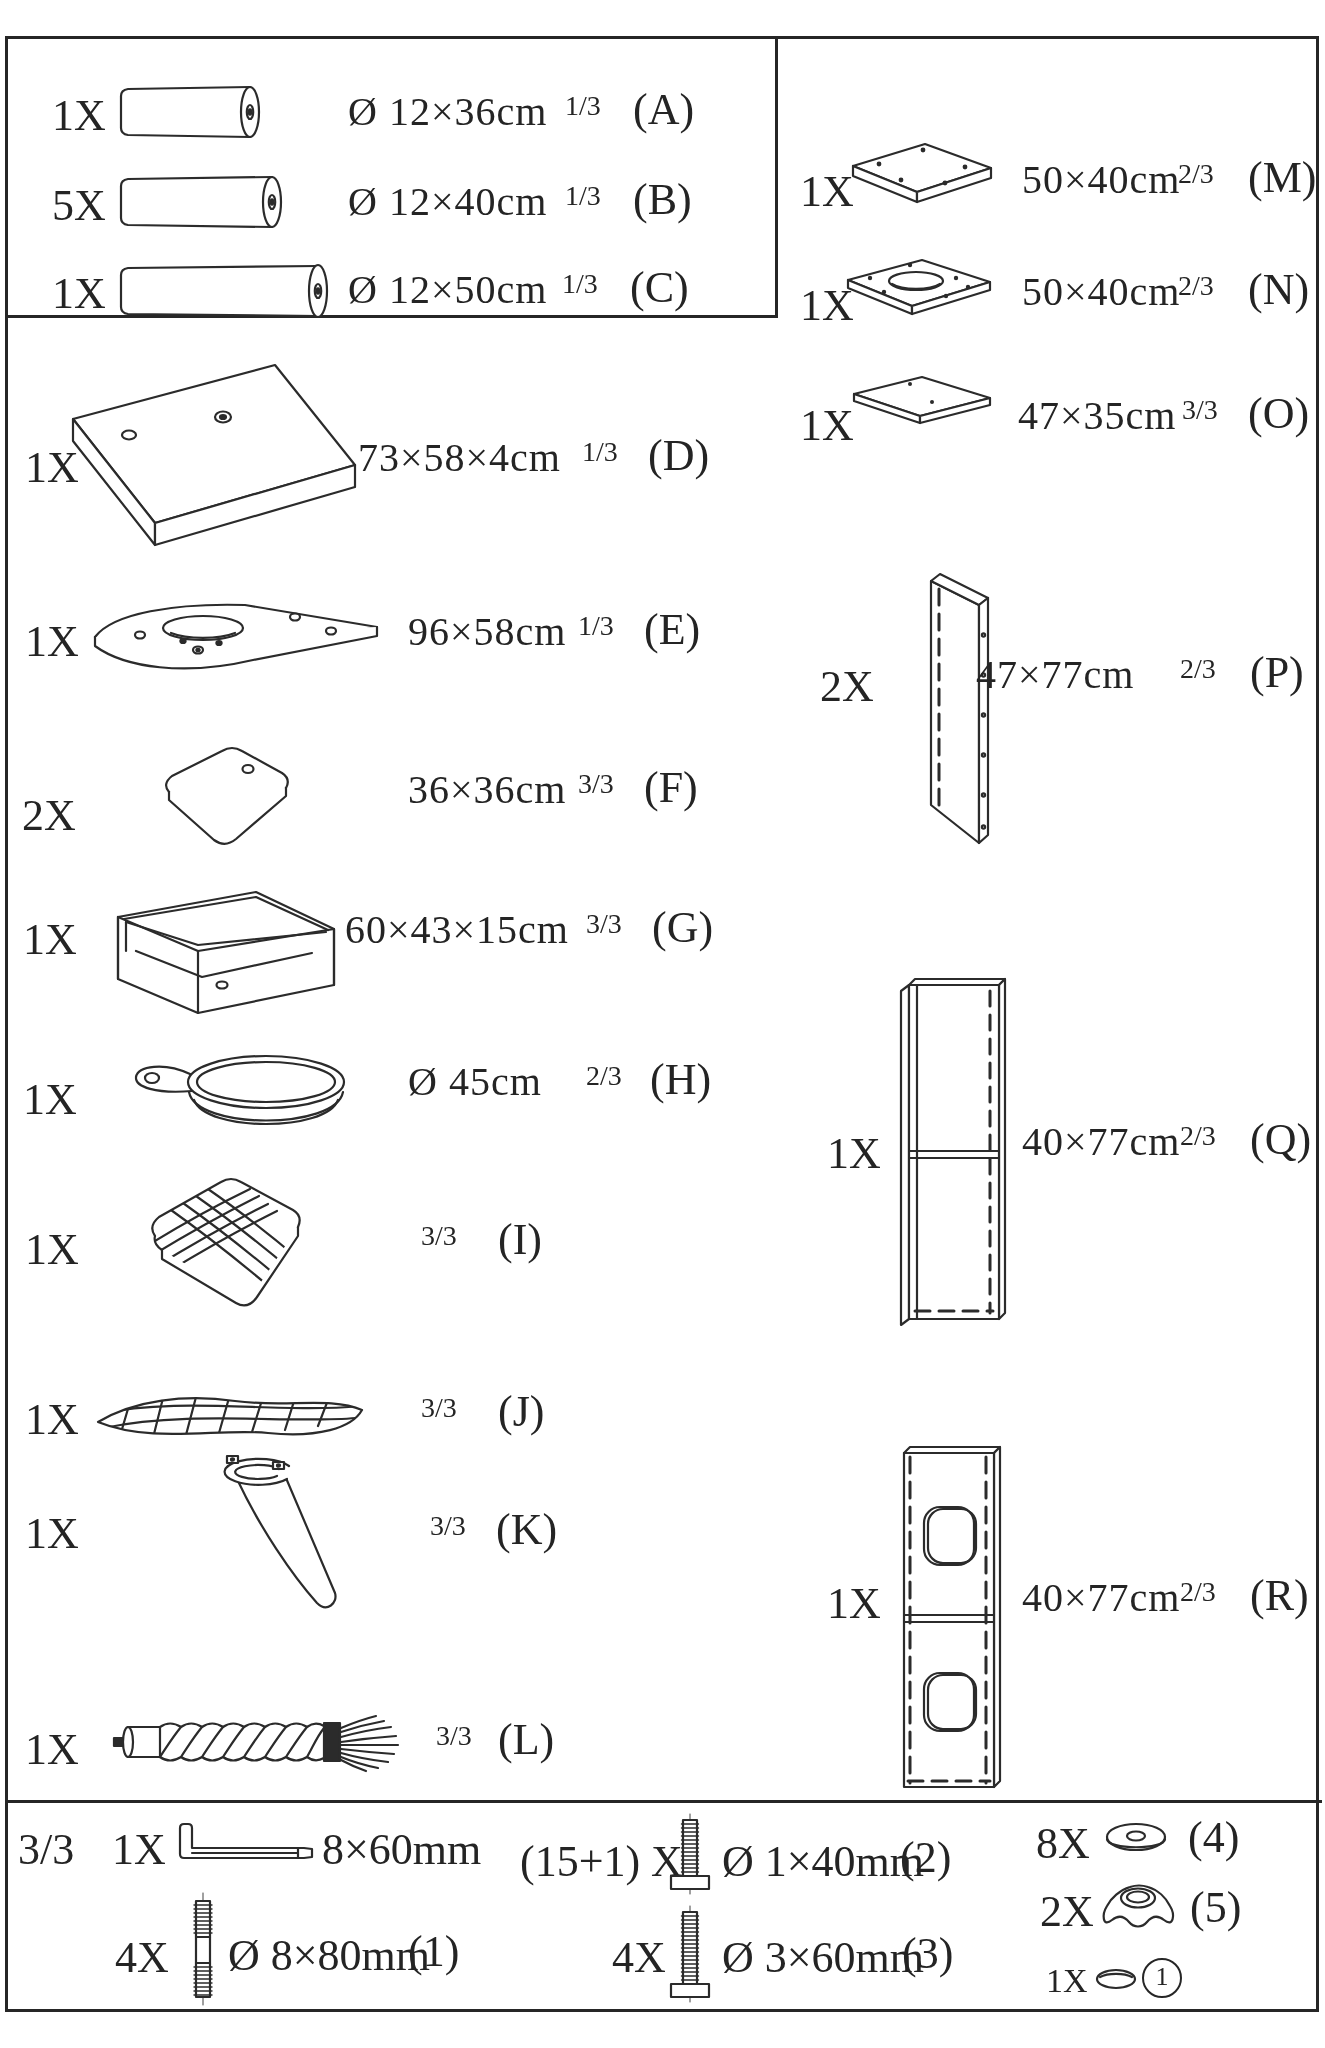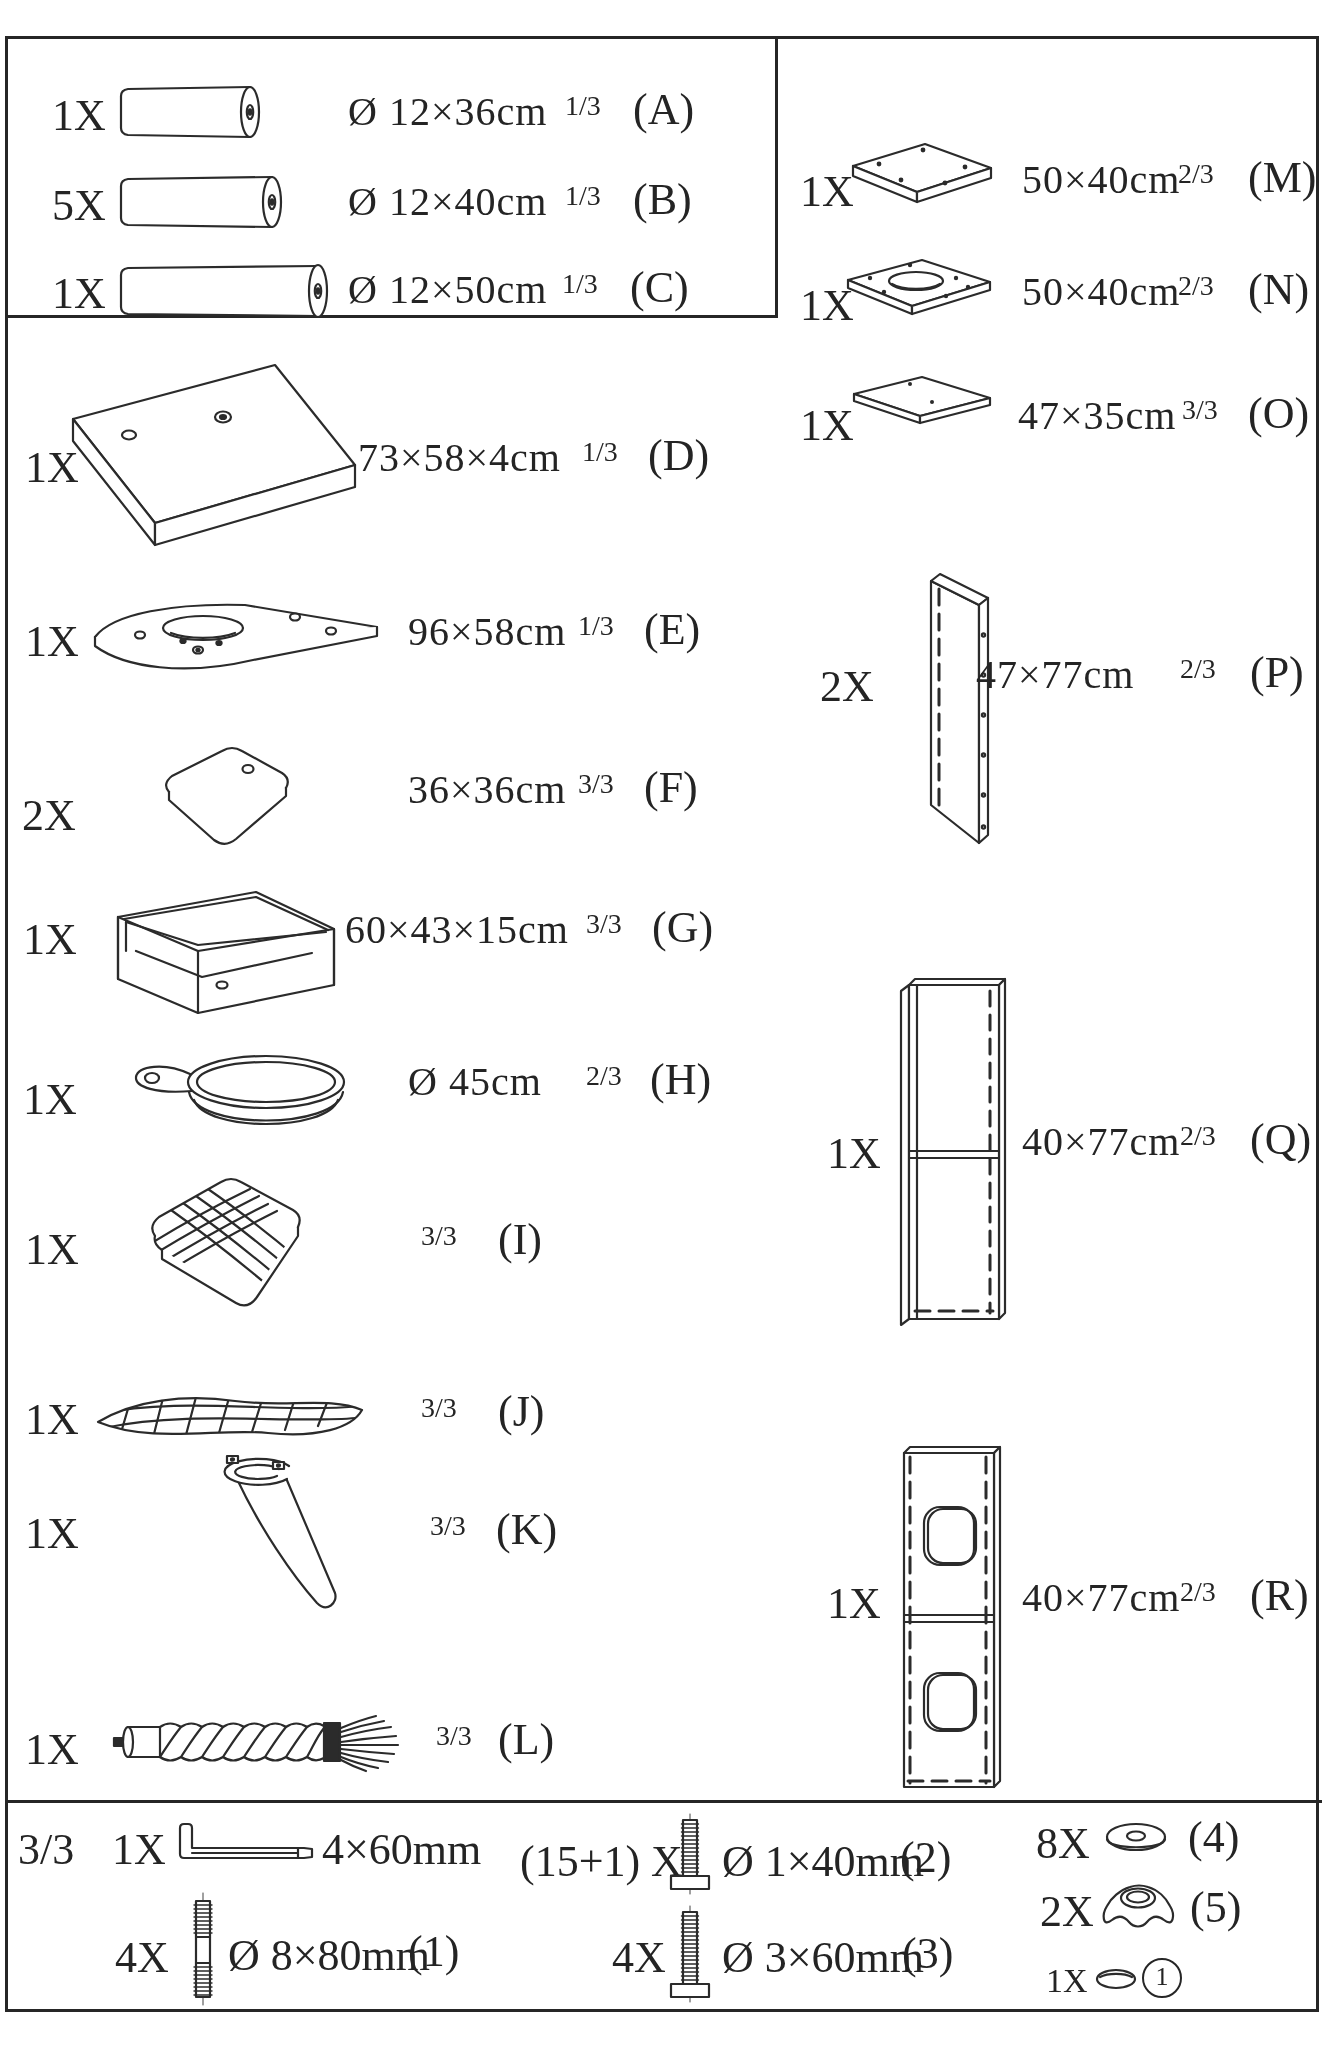--- a/index.html
+++ b/index.html
@@ -357,21 +357,21 @@
 </div>
 
 <div class="part" style="top:1828px">
   <span class="hw" style="left:18px">3/3</span>
   <span class="hw" style="left:112px">1X</span>
   <svg style="left:172px;top:-6px" width="145" height="46" viewBox="0 0 145 46">
     <path d="M8,6 Q8,2 12,2 L16,2 Q20,2 20,6 L20,26 L132,26 L140,27 L140,35 L132,36 L12,36 Q8,36 8,32 Z" fill="#fff"></path>
     <line x1="126" y1="26" x2="126" y2="36"></line>
     <line x1="20" y1="31" x2="126" y2="31"></line>
   </svg>
-  <span class="hw" style="left:322px">4×60mm</span>
+  <span class="hw" style="left:322px">8×60mm</span>
 </div>
 
 <div class="part" style="top:1930px">
   <span class="hw" style="left:115px;top:6px">4X</span>
   <svg style="left:186px;top:-37px" width="34" height="112" viewBox="0 0 34 112">
     <line x1="17" y1="0" x2="17" y2="112" stroke-width="0.9"></line>
     <rect x="10" y="8" width="14" height="96" fill="#fff"></rect>
     <path d="M8,12 H26 M8,16 H26 M8,20 H26 M8,24 H26 M8,28 H26 M8,32 H26 M8,36 H26 M8,40 H26" stroke-width="1.4"></path>
     <path d="M8,74 H26 M8,78 H26 M8,82 H26 M8,86 H26 M8,90 H26 M8,94 H26 M8,98 H26 M8,102 H26" stroke-width="1.4"></path>
     <line x1="10" y1="44" x2="24" y2="44"></line>

